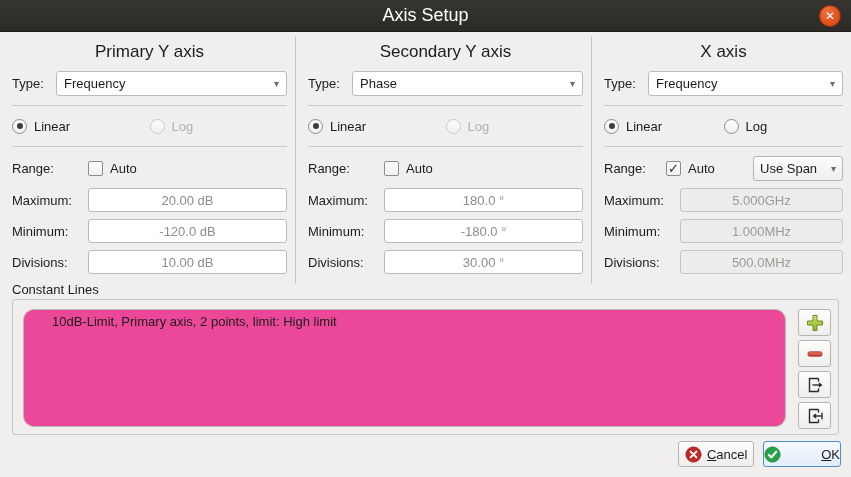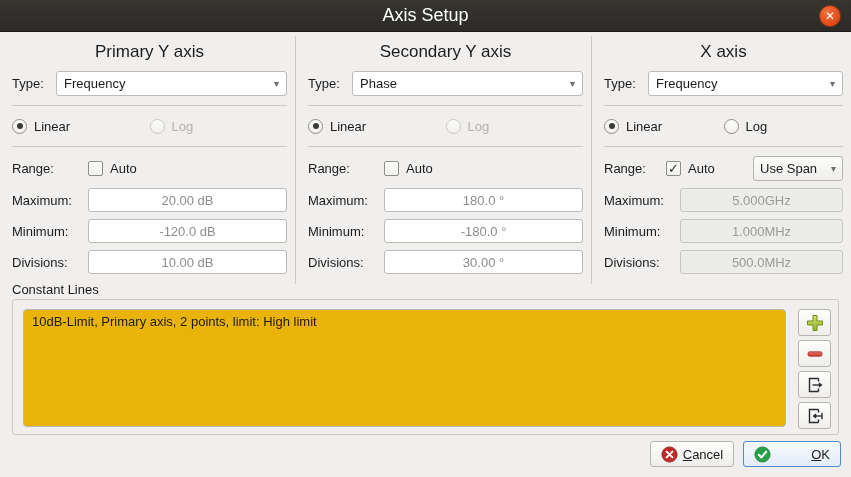--- a/index.html
+++ b/index.html
@@ -53,31 +53,31 @@
     display:flex; align-items:center; padding:0 6px; cursor:pointer; }
   .field-row { height:24px; margin-bottom:7px; }
   .field { flex:1; min-width:0; height:24px; background:#fff; border:1px solid #bcbbb8; border-radius:3px;
     text-align:center; color:#8e8d8a; font-size:13px; font-family:inherit; }
   .field:disabled { background:#ececea; border-color:#c6c5c2; color:#9b9a97; }
 
   
   .cl-label { position:absolute; left:12px; top:282px; }
   .groupbox { position:absolute; left:12px; top:299px; width:827px; height:136px;
     border:1px solid #c9c8c5; border-radius:3px; }
-  .listbox { position:absolute; left:10px; top:9px; width:763px; height:118px; background:#eab308;
-    border:1px solid #b9b8b5; border-radius:4px; overflow:hidden; }
+  .listbox { position:absolute; left:10px; top:9px; width:763px; height:118px; background:#ec4899;
+    border:1px solid #b9b8b5; border-radius:11px; overflow:hidden;padding-left:20px; }
   .list-item { padding:4px 8px; cursor:default; }
   .side-btns { position:absolute; right:7px; top:9px; width:33px; display:flex; flex-direction:column; gap:4px; }
   .tool-btn { width:33px; height:27px; background:linear-gradient(#fdfdfc,#efeeec);
     border:1px solid #b5b4b1; border-radius:3px; display:flex; align-items:center; justify-content:center;
     cursor:pointer; padding:0; }
 
   
   .footer { position:absolute; right:10px; bottom:10px; display:flex; gap:9px; }
-  .btn { height:26px; min-width:76px; padding:0 10px; border-radius:3px; border:1px solid #b5b4b1;
+  .btn { height:26px; min-width:76px; padding:0 0; border-radius:3px; border:1px solid #b5b4b1;
     background:linear-gradient(#fdfdfc,#eeedeb); display:flex; align-items:center; justify-content:center;
     gap:5px; font-size:13px; color:#1c1c1c; cursor:pointer; font-family:inherit; }
   .btn.default { border-color:#4d8fcc; background:linear-gradient(#f6fafd,#e2edf8);gap:40px; }
   .mnemonic { text-decoration:underline; }
 </style>
 </head>
 <body>
 
 <div class="window">
 

